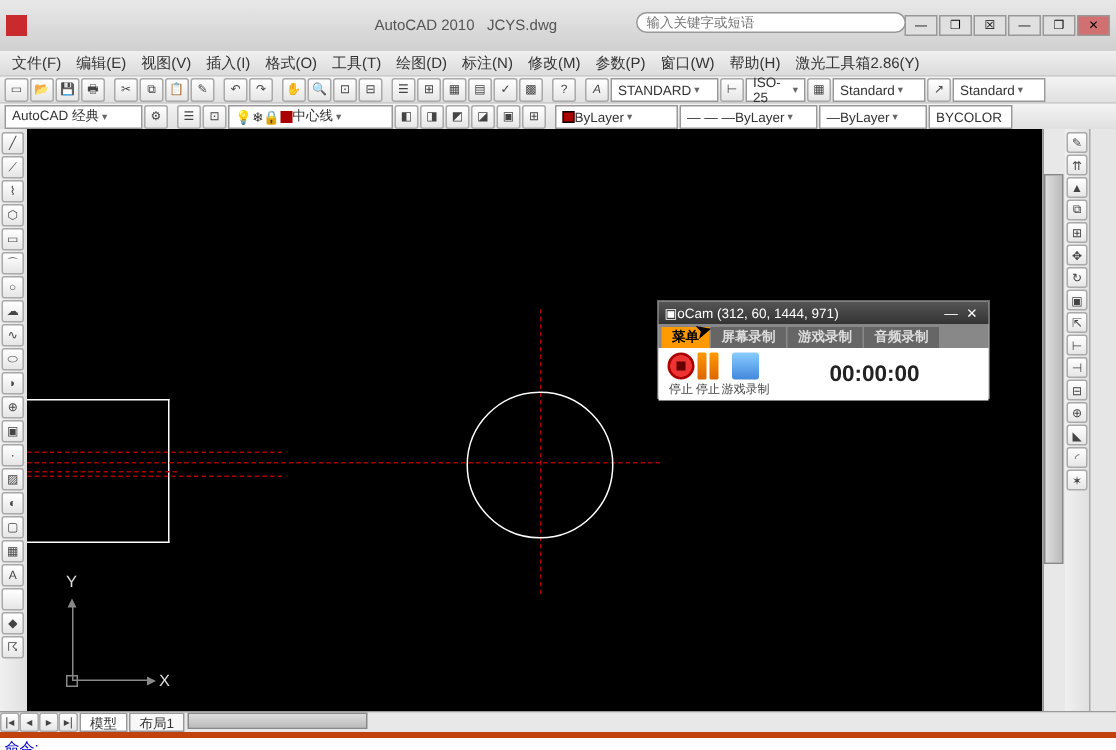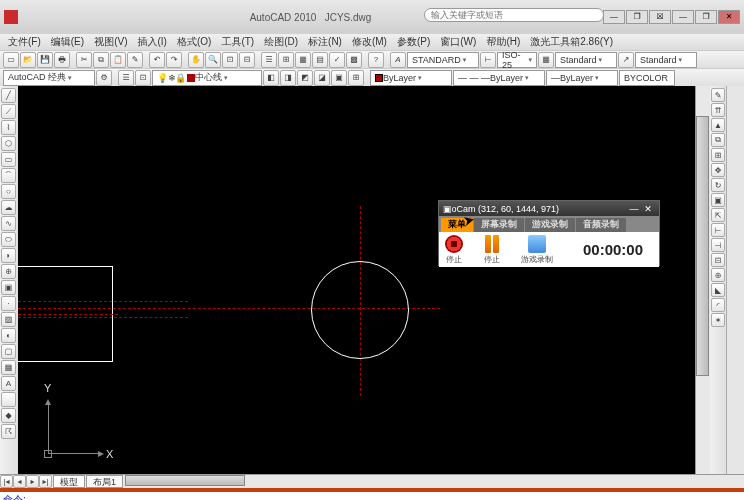--- a/index.html
+++ b/index.html
@@ -49,21 +49,21 @@
 .centerline-v{position:absolute;width:0;border-left:1px dashed #a00;}
 .circle{position:absolute;width:98px;height:98px;border:1px solid #fff;border-radius:50%;}
 
 .ocam{position:absolute;left:438px;top:200px;width:222px;height:66px;background:#f4f4f4;border:1px solid #666;box-shadow:2px 2px 6px rgba(0,0,0,.5);}
 .ocam-title{height:15px;background:linear-gradient(#555,#333);color:#fff;font-size:9px;padding:0 4px;display:flex;align-items:center;}
 .ocam-title .sp2{flex:1;}
 .ocam-title .wb{width:14px;text-align:center;}
 .ocam-tabs{height:16px;background:#888;display:flex;align-items:flex-end;padding:0 2px;gap:1px;}
 .ocam-tab{height:14px;padding:0 7px;font-size:9px;background:#666;color:#ddd;font-weight:bold;}
 .ocam-tab.active{background:#f90;color:#000;}
-.ocam-body{height:35px;background:#fff;display:flex;align-items:center;padding:0 6px;gap:20px;}
+.ocam-body{height:35px;background:#fff;display:flex;align-items:center;padding:0 6px;gap:0;}
 .ocam-btn{display:flex;flex-direction:column;align-items:center;font-size:8px;color:#444;}
 .ocam-ic{width:18px;height:18px;margin-bottom:1px;}
 .ocam-stop{background:radial-gradient(circle,#e33 55%,#a00 58%);border-radius:50%;position:relative;}
 .ocam-stop::after{content:"";width:6px;height:6px;background:#600;position:absolute;left:6px;top:6px;}
 .ocam-pause{display:flex;gap:2px;justify-content:center;}
 .ocam-pause span{width:6px;height:18px;background:linear-gradient(#f90,#d60);border-radius:1px;}
 .ocam-cap{background:linear-gradient(#8cf,#48d);border-radius:2px;}
 .ocam-timer{flex:1;text-align:center;font-size:15px;font-weight:bold;color:#222;font-family:Arial;}
 .cursor{position:absolute;left:463px;top:212px;pointer-events:none;font-size:14px;color:#000;transform:rotate(-15deg);z-index:100;}
 </style>

